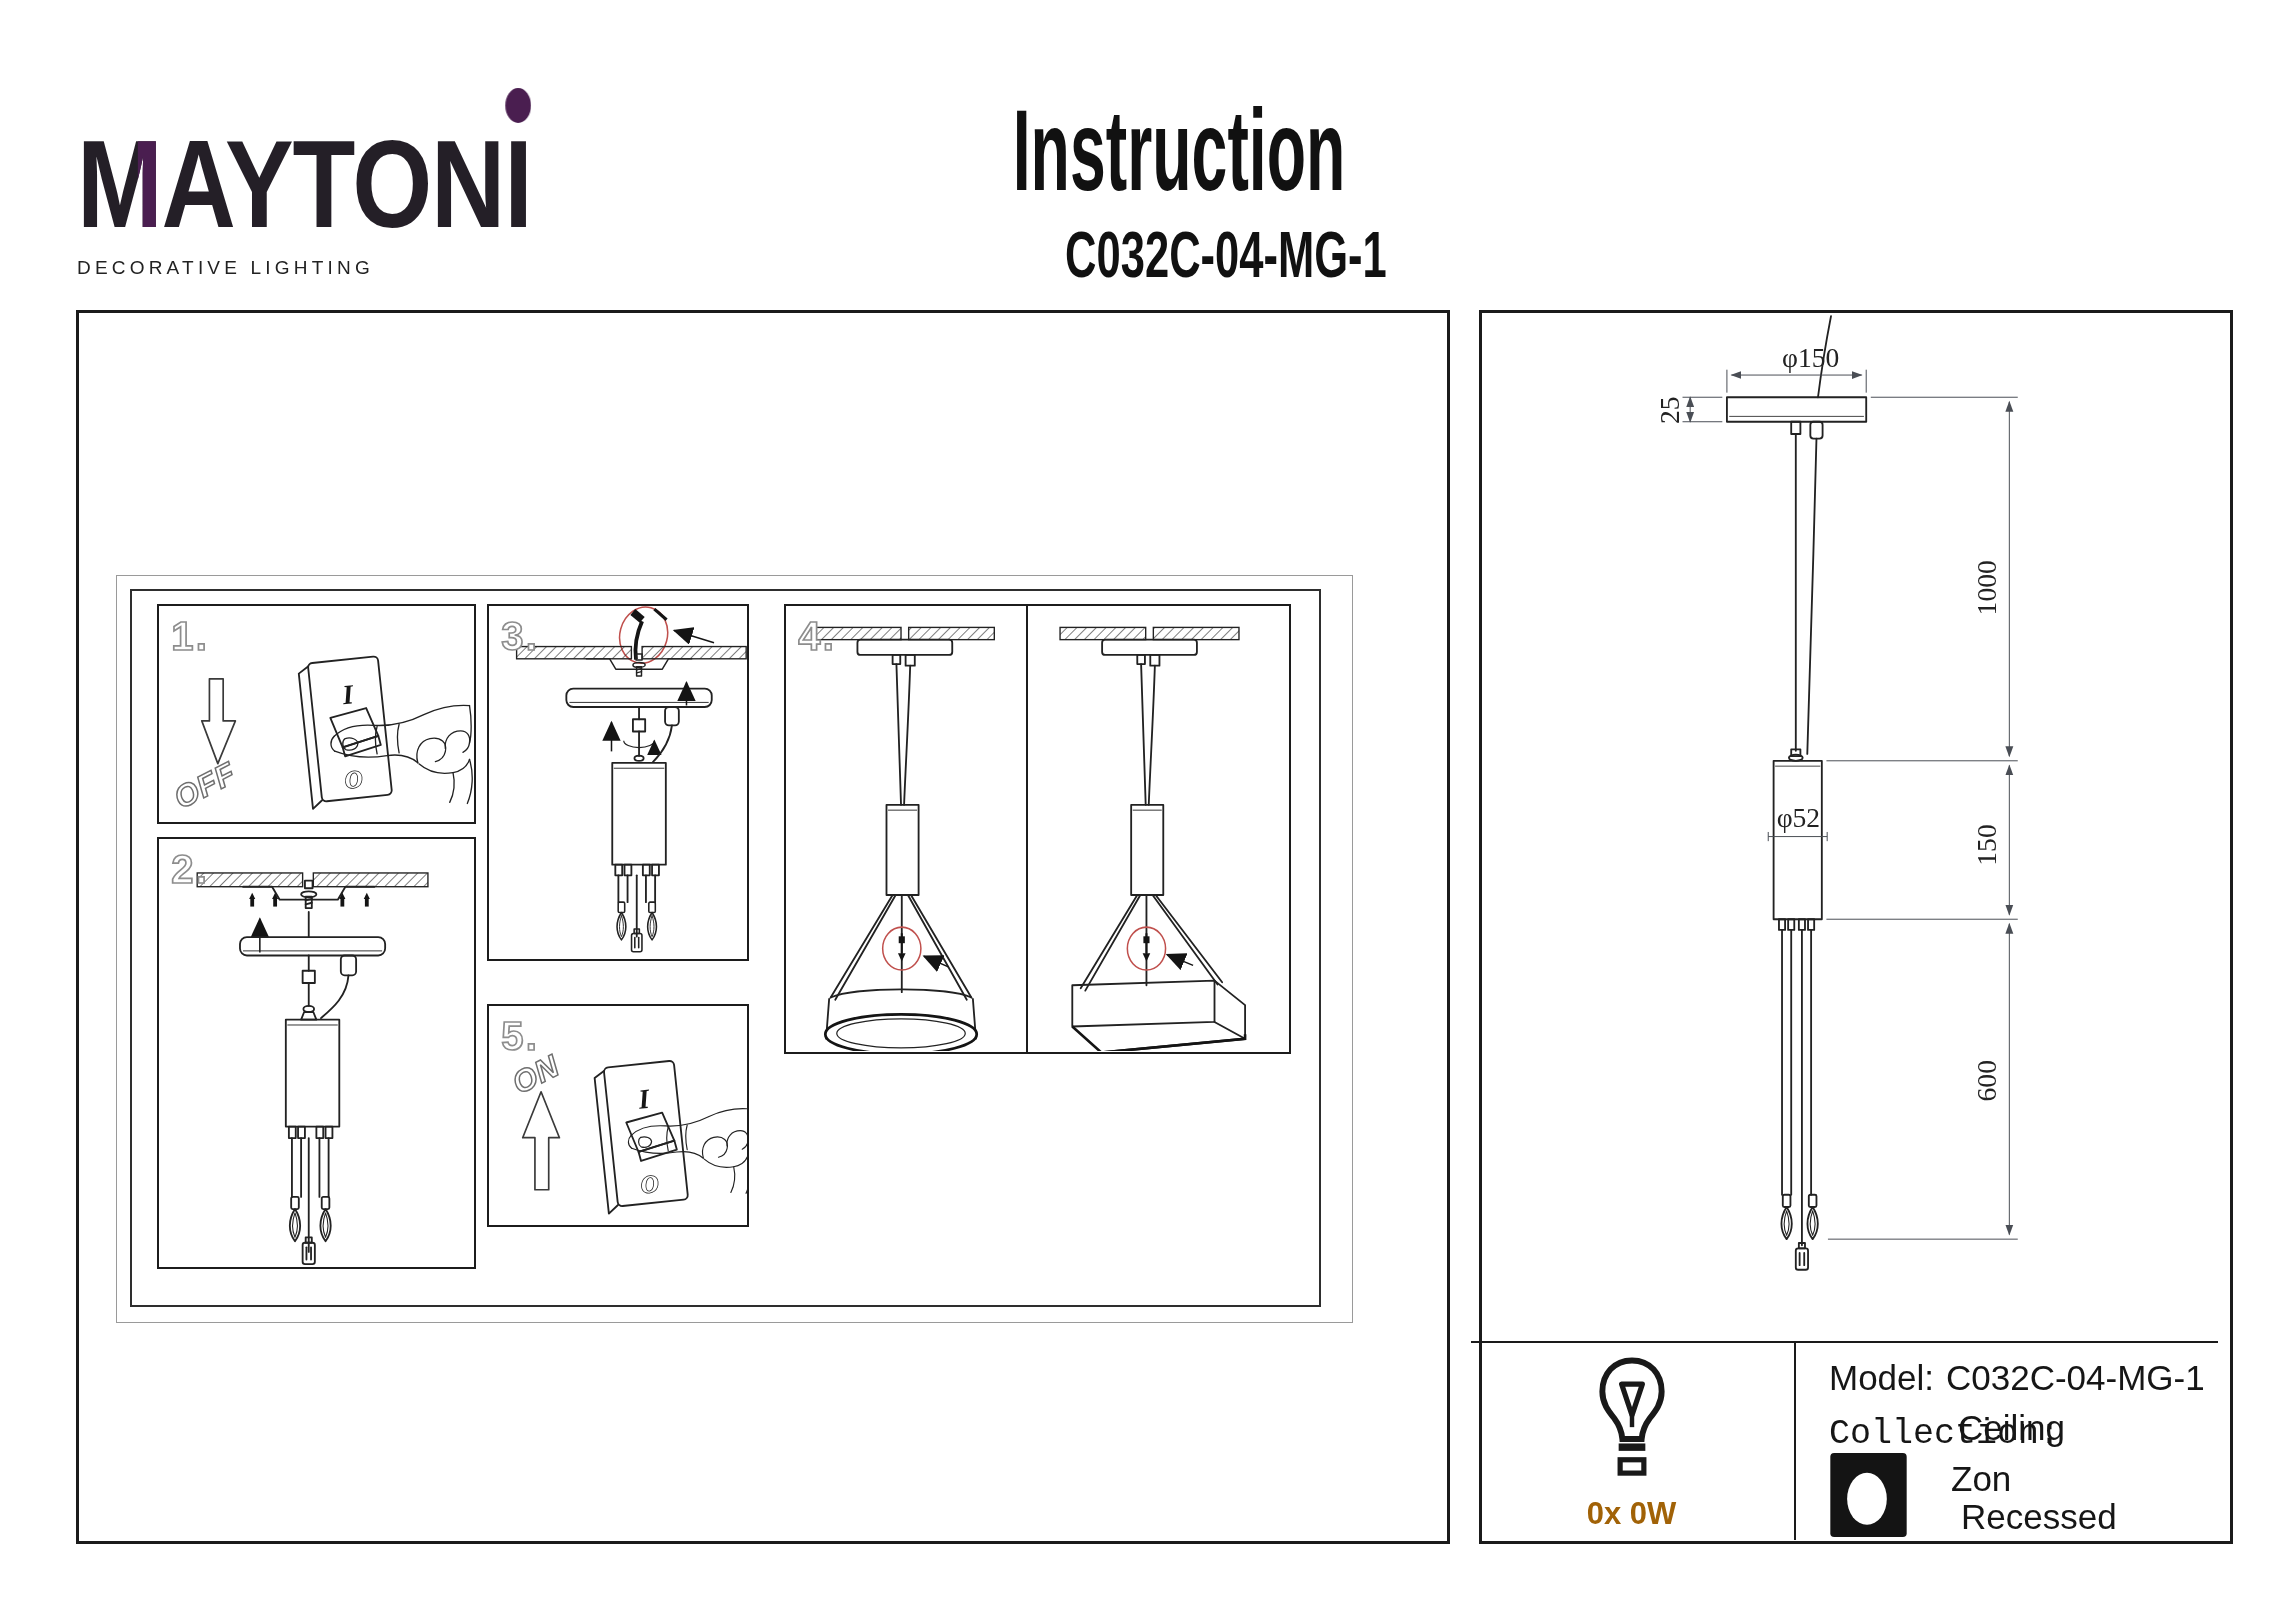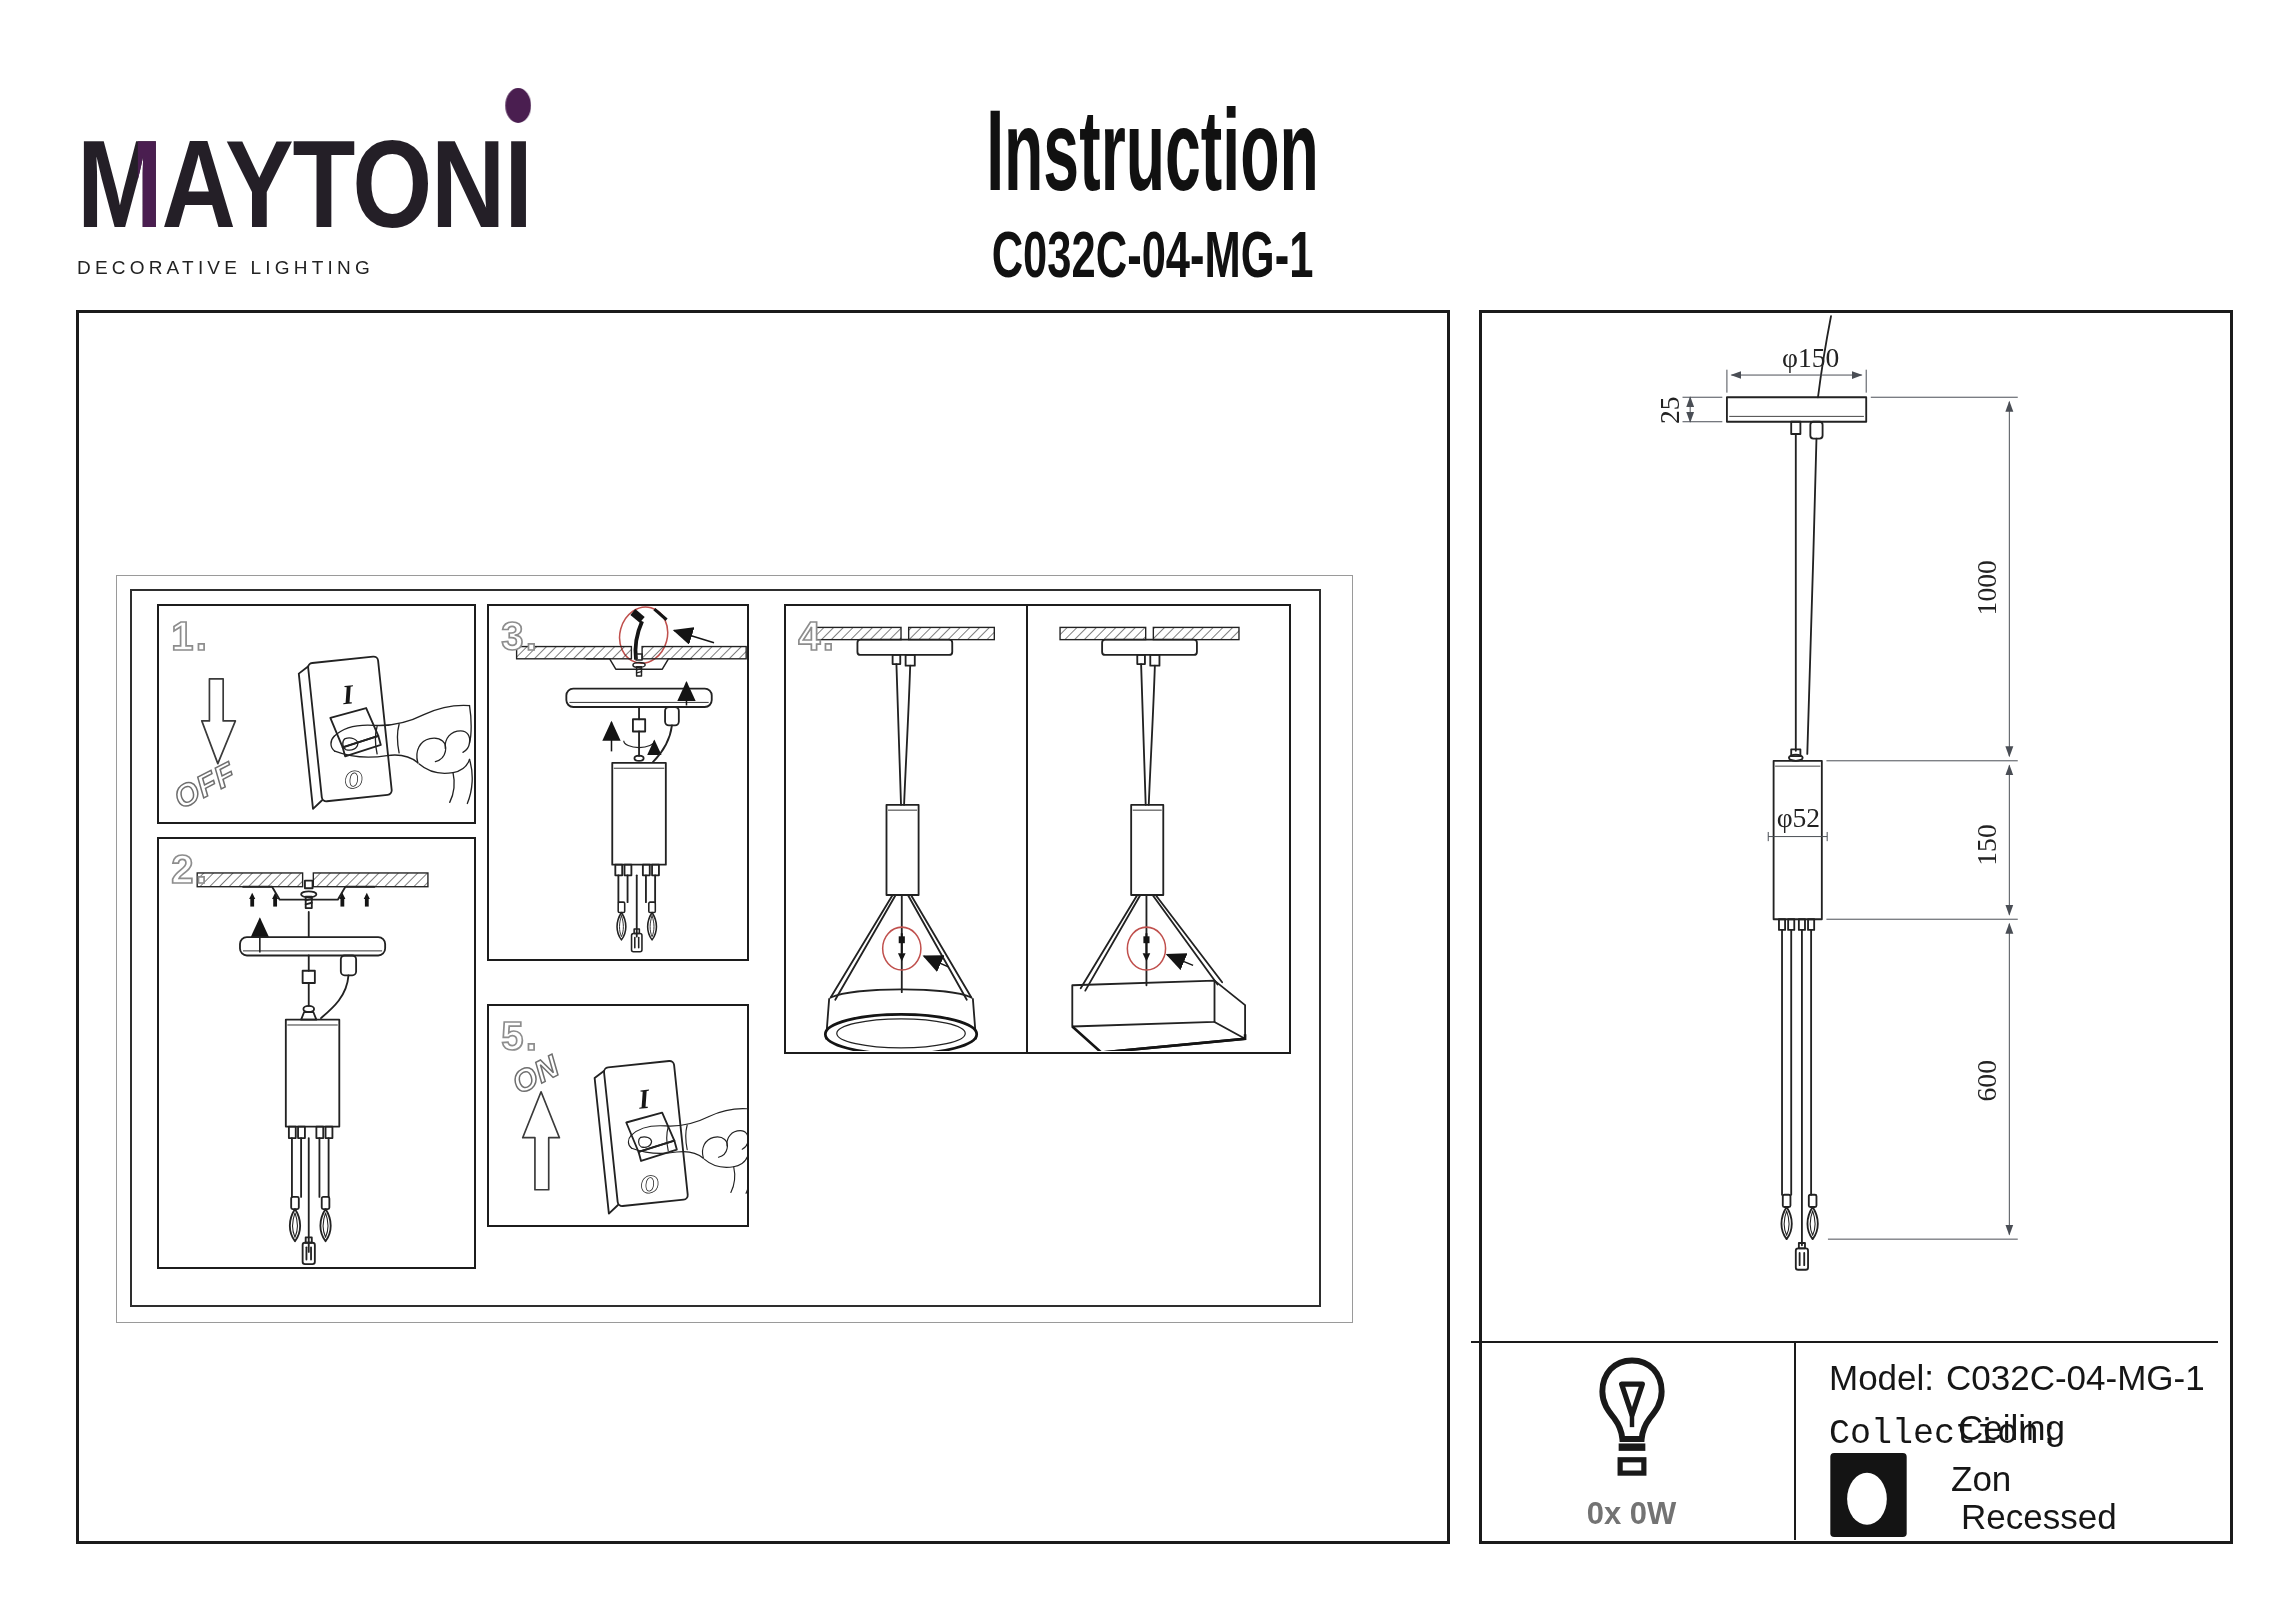--- a/index.html
+++ b/index.html
@@ -12,21 +12,21 @@
   .brand { font-size:124px; font-weight:bold; color:#241f27; line-height:1;
            transform:scaleX(0.83); transform-origin:left top; letter-spacing:-1.5px; white-space:nowrap; }
   .m-wrap { position:relative; display:inline-block; }
   .m-purple { position:absolute; left:0; top:0; color:#4a1e50; clip-path:inset(0 0 0 72%); }
   .i-wrap { position:relative; display:inline-block; }
   .i-dot { position:absolute; left:1.5px; top:-34px; width:31px; height:35px;
            background:#4a1e50; border-radius:50%; }
   .tagline { position:absolute; left:77px; top:257px; width:476px; text-align:left;
              font-size:19px; letter-spacing:4.2px; color:#222; font-weight:500; }
 
-  .title-wrap { position:absolute; left:808px; top:90px; width:689px; text-align:center; }
+  .title-wrap { position:absolute; left:808px; top:90px; width:689px; text-align:right; }
   .title { font-size:115px; font-weight:bold; color:#111; line-height:1.05;
            transform:scaleX(0.56); transform-origin:center; }
   .subtitle { font-size:64px; font-weight:bold; color:#111; margin-top:7.7px;
               transform:scaleX(0.68); transform-origin:center; }
 
   
   .left-box  { left:76px;  top:310px; width:1374px; height:1234px; border:3.8px solid #1b1b1b; }
   .right-box { left:1467px; top:310px; width:754px; height:1234px; border:3.8px solid #1b1b1b;margin-left:12px; }
   .inner-a { left:116px; top:575px; width:1237px; height:748px; border:1.5px solid #9a9a9a; }
   .inner-b { left:130px; top:589px; width:1191px; height:718px; border:2.3px solid #2e2e2e; }
@@ -44,21 +44,21 @@
   .outline-word { font-size:31px; font-weight:bold; font-style:italic; color:#ffffff;
                   -webkit-text-stroke:1.5px #6f6f6f; letter-spacing:0.8px; }
 
   .panel svg, .right-box svg.drawing { position:absolute; left:0; top:0; }
 
   
   .spec-divider-h { left:1471px; top:1341px; width:747px; height:2.3px; background:#1a1a1a; }
   .spec-divider-v { left:1794px; top:1341px; width:2.3px;  height:199px; background:#1a1a1a; }
   .spec-label { font-size:35px; color:#161616; }
   .spec-value { font-size:35px; color:#161616; }
-  .bulb-count { font-size:31px; font-weight:bold; color:#737373; }
+  .bulb-count { font-size:31px; font-weight:bold; color:#a16207; }
   .line-art { stroke:#222; fill:none; stroke-width:2.4; stroke-linecap:round; stroke-linejoin:round; }
 </style>
 </head>
 <body>
 
 <div class="page">
 
   <svg width="0" height="0" style="position:absolute" aria-hidden="true">
     <defs>
       <pattern id="hatch" patternUnits="userSpaceOnUse" width="9" height="9" patternTransform="rotate(45)">

